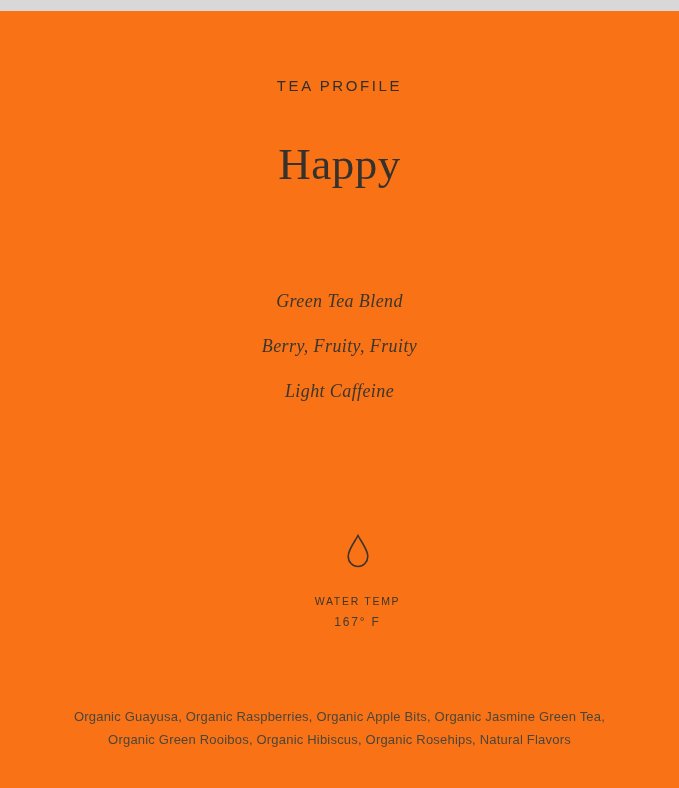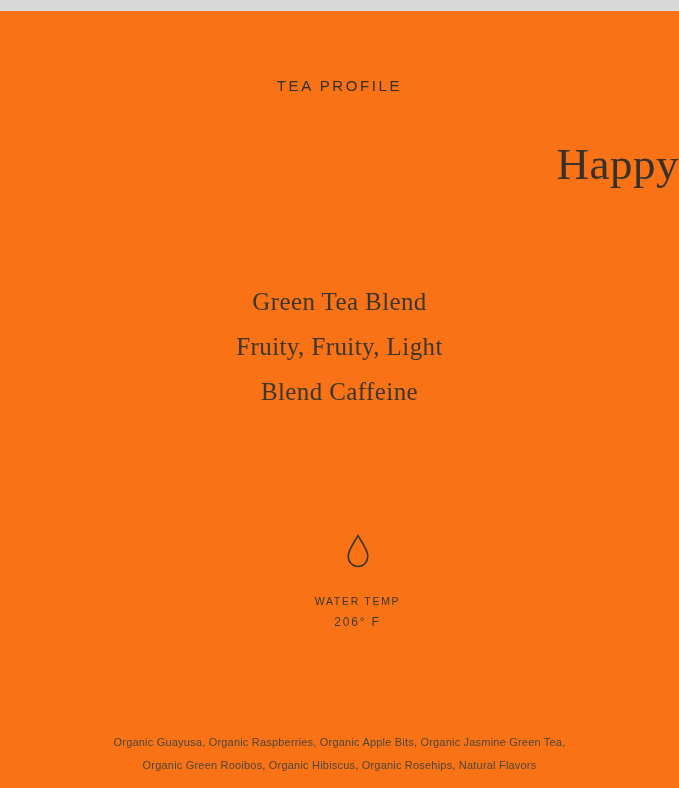--- a/index.html
+++ b/index.html
@@ -27,38 +27,39 @@
     font-weight: 500;
     letter-spacing: 2.6px;
     color: #322F28;
   }
   .title {
     position: absolute;
     top: 128px;
     left: 0;
     right: 0;
     margin: 0;
-    text-align: right;
+    text-align: center;
     font-family: "Liberation Serif", serif;
     font-weight: 400;
     font-size: 45px;
     line-height: 1.15;
     letter-spacing: 0.5px;
     color: #36322B;
   }
   .descriptors {
     position: absolute;
     top: 268px;
     left: 0;
     right: 0;
     text-align: center;
   }
   .descriptor {
     font-family: "Liberation Serif", serif;
-    font-size: 25px;
+    font-style: italic;
+    font-size: 18px;
     line-height: 45px;
     letter-spacing: 0.4px;
     color: #3A362E;
   }
   .stats {
     position: absolute;
     top: 518px;
     left: 0;
     right: 0;
     display: flex;
@@ -90,25 +91,25 @@
   }
   .stat-value {
     margin-top: 8px;
     font-size: 12px;
     letter-spacing: 1.8px;
     color: #403C33;
     white-space: nowrap;
   }
   .ingredients {
     position: absolute;
-    top: 720px;
+    top: 694px;
     left: 0;
     right: 0;
     text-align: center;
-    font-size: 11px;
+    font-size: 13px;
     line-height: 23px;
     letter-spacing: 0.2px;
     color: #4A463B;
   }
   .stroke {
     fill: none;
     stroke: #3A352C;
     stroke-width: 1.6;
     stroke-linecap: round;
   }
@@ -121,34 +122,34 @@
 <body>
 
 <div class="card">
 
   <div class="eyebrow">TEA PROFILE</div>
 
   <h1 class="title">Happy</h1>
 
   <div class="descriptors">
     <div class="descriptor">Green Tea Blend</div>
-    <div class="descriptor">Fruity, Fruity, Light</div>
-    <div class="descriptor">Blend Caffeine</div>
+    <div class="descriptor">Berry, Fruity, Fruity</div>
+    <div class="descriptor">Light Caffeine</div>
   </div>
 
   <div class="stats">
 
     <div class="stat">
       <div class="icon-box">
         <svg width="22" height="34" viewBox="0 0 22 34" style="margin-bottom:5px">
           <path class="stroke" d="M11 1.5 C 8.4 6.6, 1.2 15.6, 1.2 22.2 a 9.8 10.3 0 0 0 19.6 0 C 20.8 15.6, 13.6 6.6, 11 1.5 Z"></path>
         </svg>
       </div>
       <div class="stat-label">WATER TEMP</div>
-      <div class="stat-value">206° F</div>
+      <div class="stat-value">167° F</div>
     </div>
 
 
 
   </div>
 
   <div class="ingredients">
     <div>Organic Guayusa, Organic Raspberries, Organic Apple Bits, Organic Jasmine Green Tea,</div>
     <div>Organic Green Rooibos, Organic Hibiscus, Organic Rosehips, Natural Flavors</div>
   </div>

